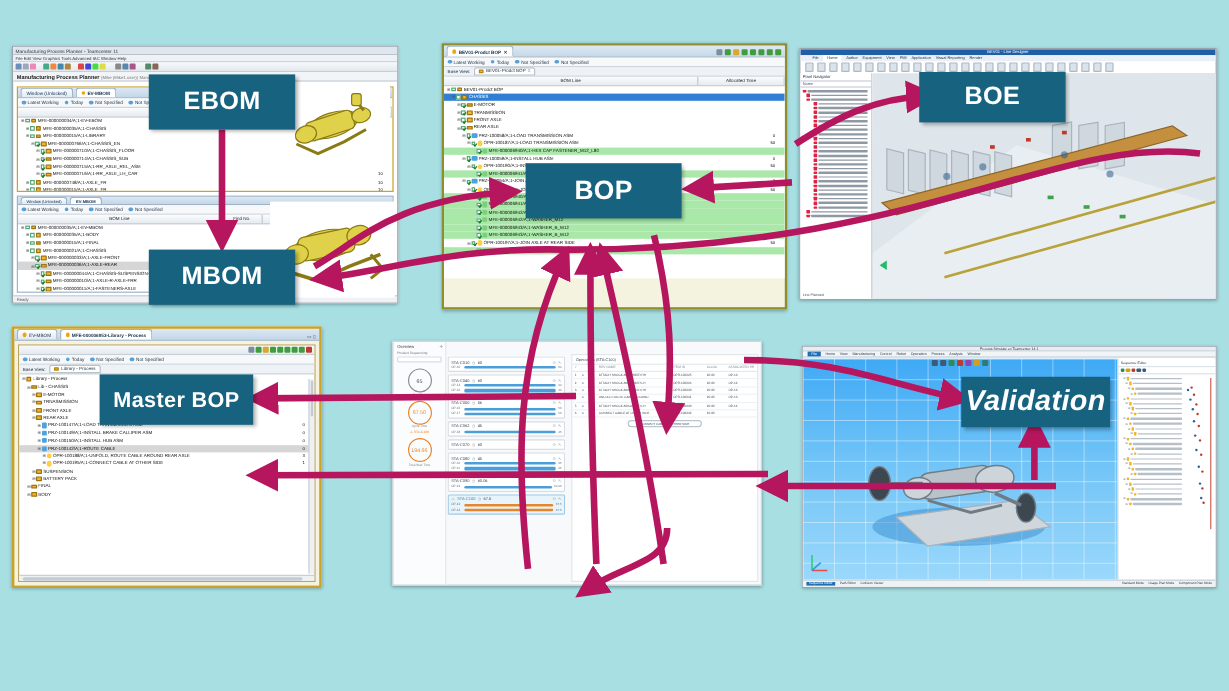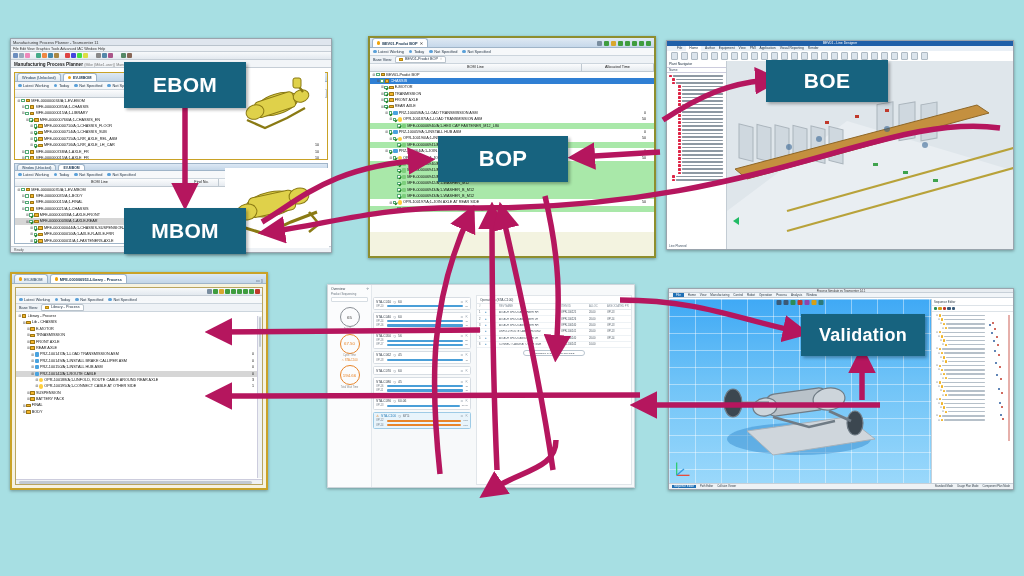--- a/index.html
+++ b/index.html
@@ -1391,20 +1391,23 @@
   </div>
 
   <div class="label-box" style="left:438px;top:136px;width:130px;height:46px;font-size:22px;">
     <span>BOP</span>
   </div>
 
   <div class="label-box" style="left:766px;top:60px;width:122px;height:42px;font-size:21px;">
     <span>BOE</span>
   </div>
 
-
-
-  <div class="label-box" style="left:801px;top:314px;width:124px;height:42px;font-size:18px;">
+  <div class="label-box" style="left:83px;top:312px;width:128px;height:42px;font-size:18px;">
+    <span>Master BOP</span>
+  </div>
+
+
+  <div class="label-box" style="left:801px;top:314px;width:124px;height:42px;font-size:24px;font-style:italic;">
     <span>Validation</span>
   </div>
 
 
 </div>
 
 </body></html>

